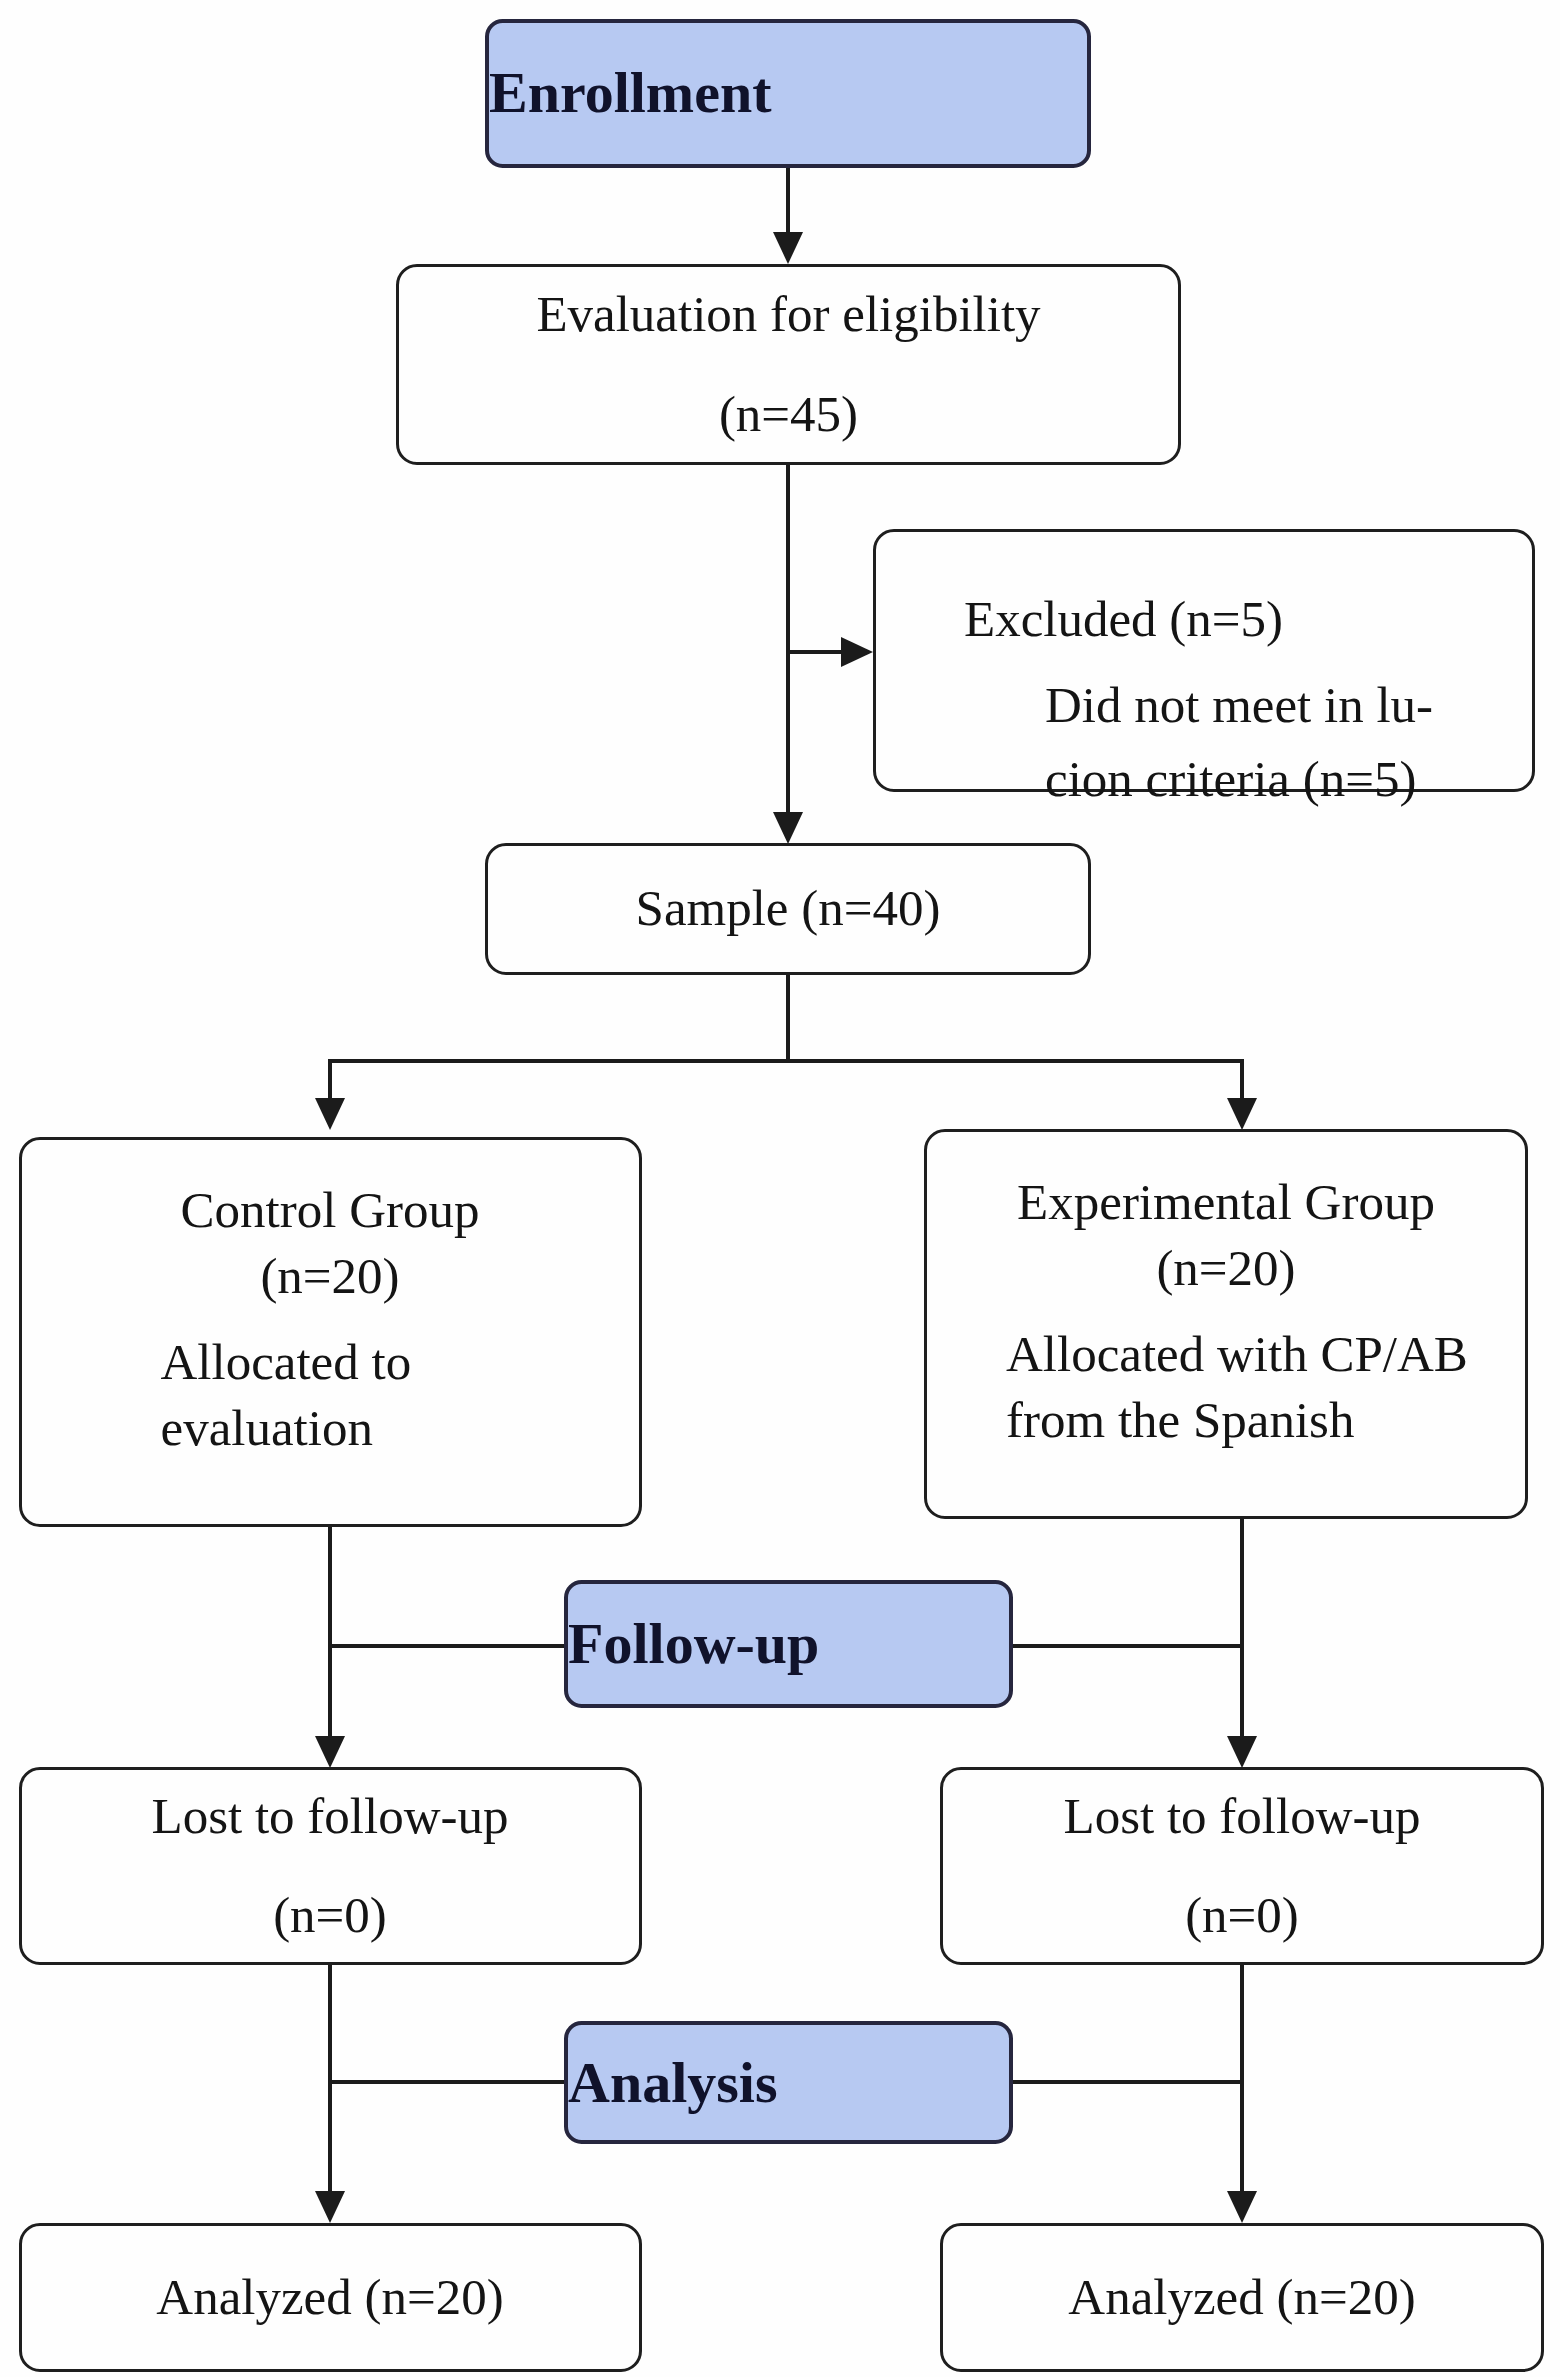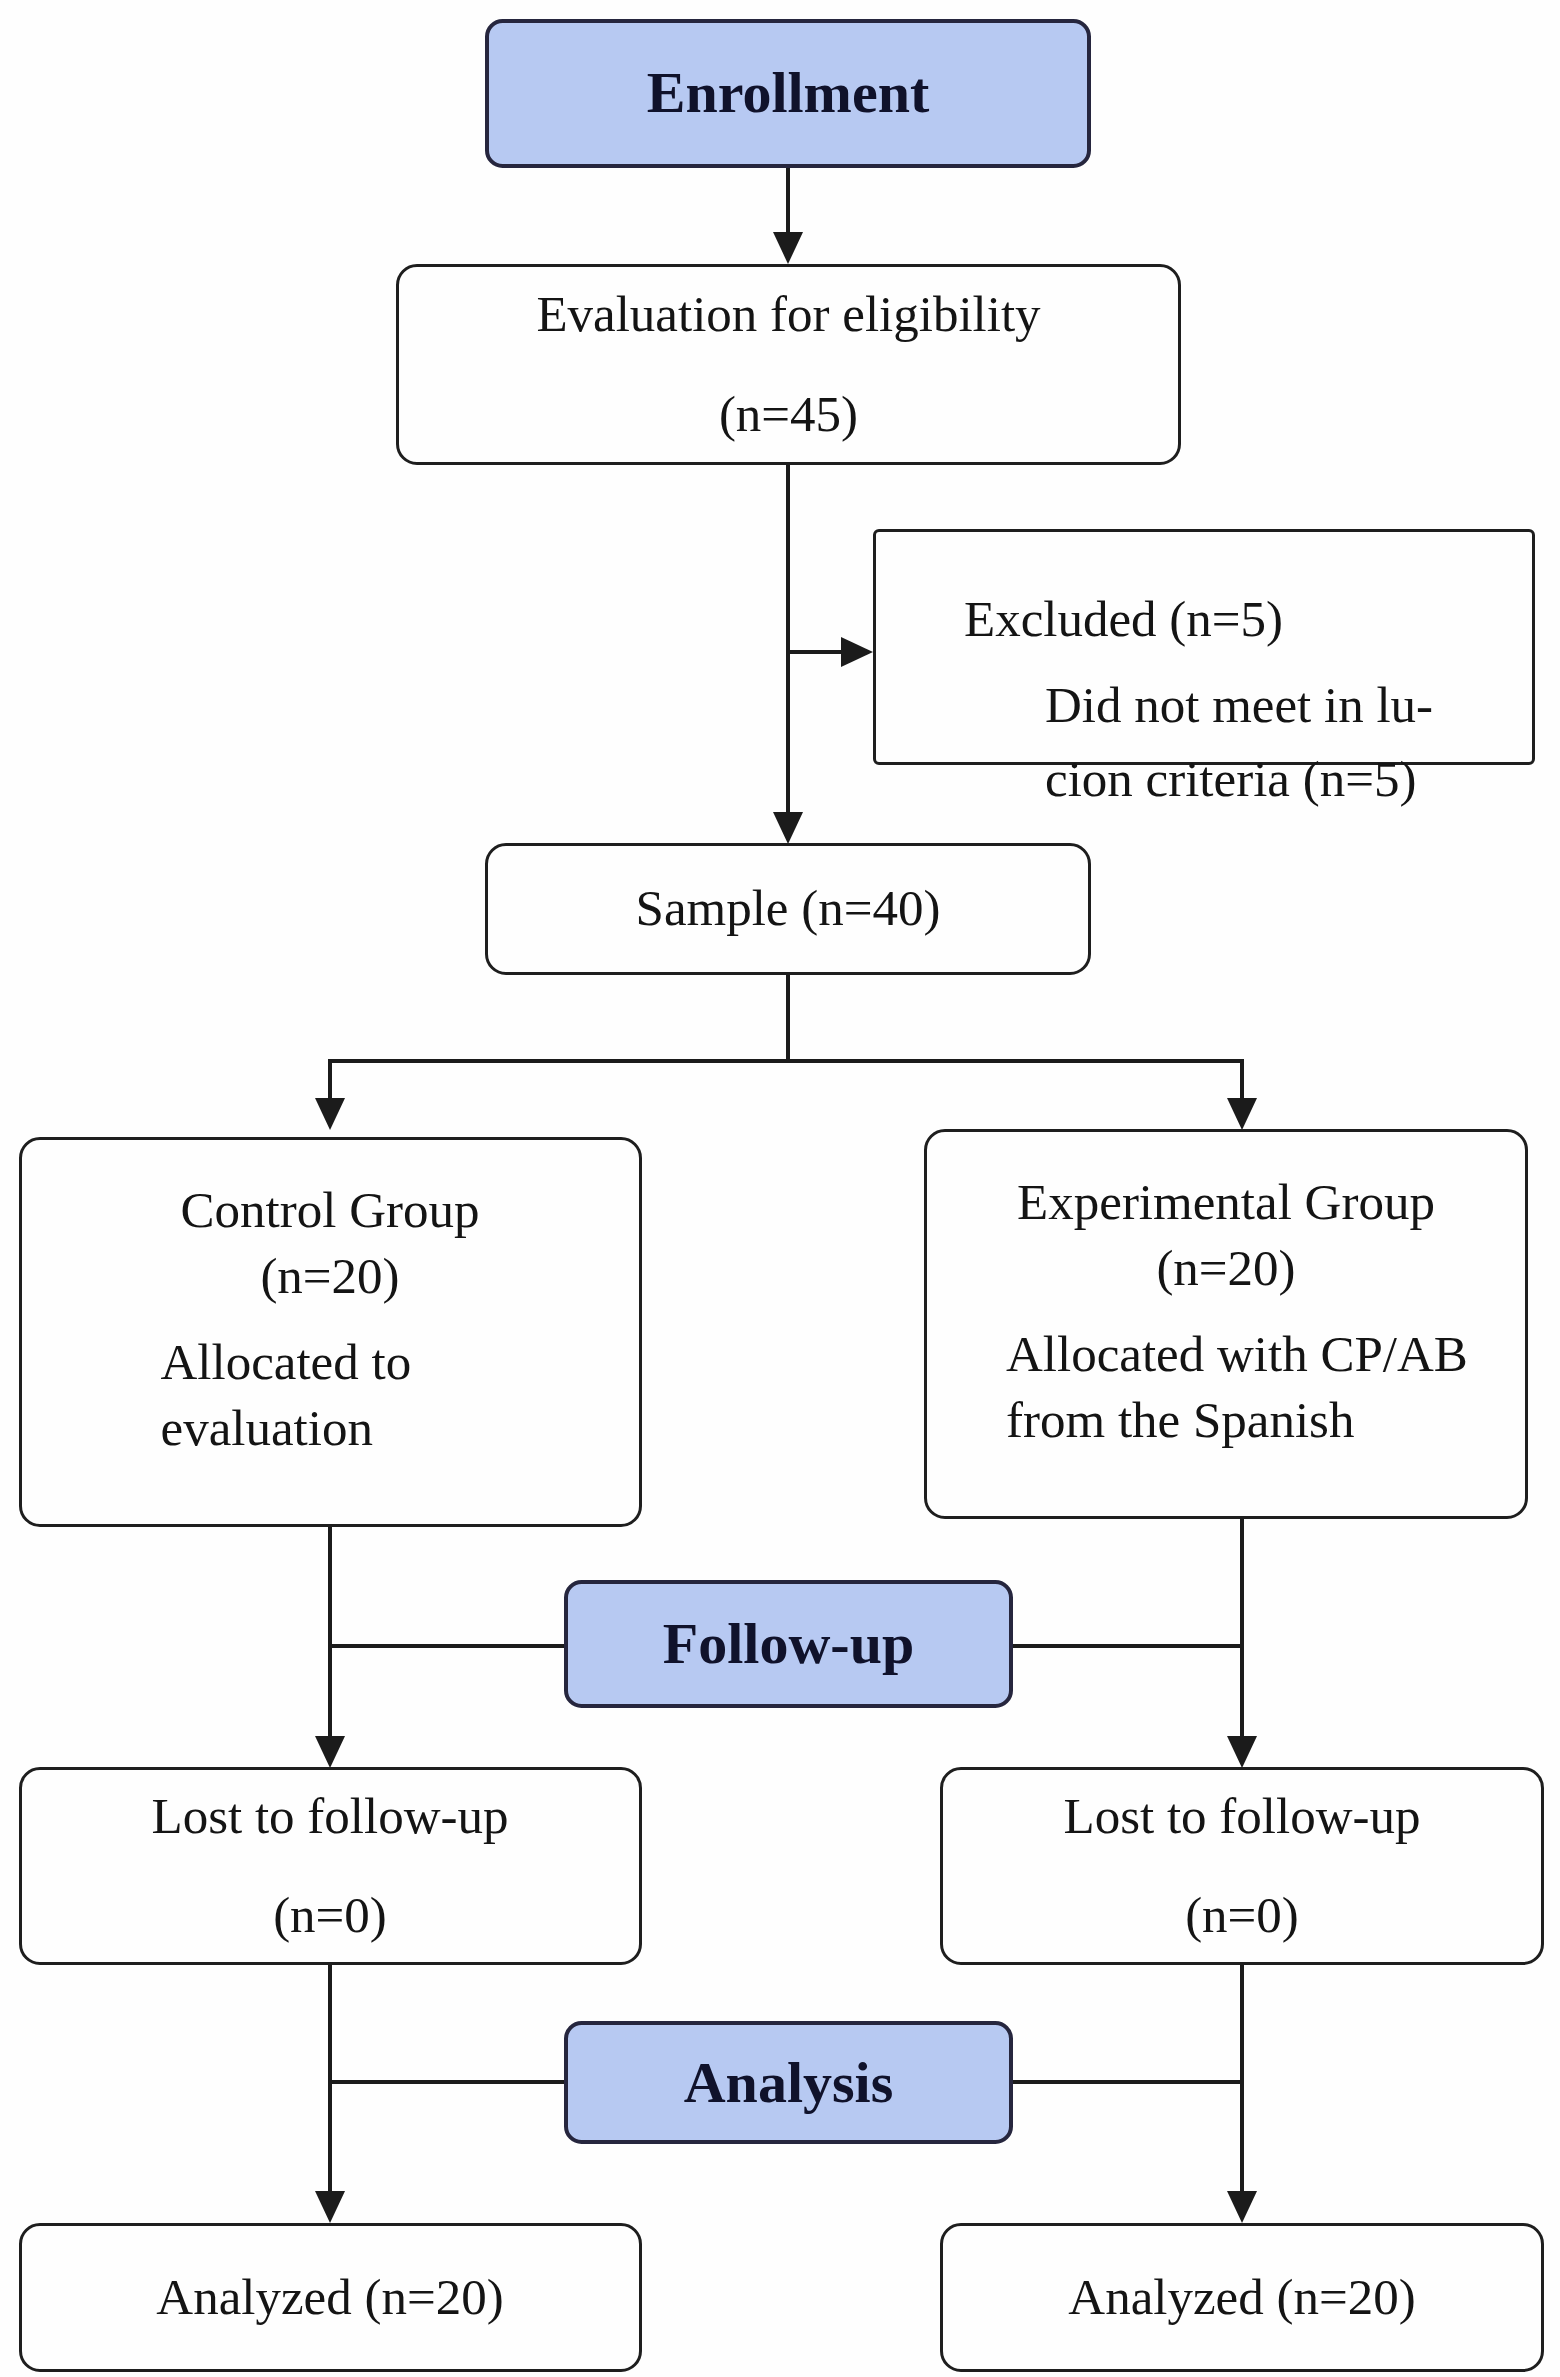--- a/index.html
+++ b/index.html
@@ -60,21 +60,20 @@
   }
   .box.blue {
     background: var(--stage_fill, #b7c9f2);
     border: 4.4px solid var(--stage_border, #26263e);
     border-radius: 17.6px;
     color: var(--stage_text, #10122b);
     font-weight: bold;
     font-size: 58px;
     display: flex;
     align-items: center;
-    justify-content: center;
     text-align: center;
   }
 
   
   .box.excluded { padding: 51px 26.4px 0 88px; line-height: 1.45; }
   .box.excluded .reason { padding-left: 81px; margin-top: 12.3px; }
 
   
   .box.group { padding-top: 37px; line-height: 1.3; }
   .box.group .g-title { text-align: center; }
@@ -117,21 +116,21 @@
 
   <div class="box blue" style="left:485px; top:18.5px; width:606px; height:149px;">
     <span>Enrollment</span>
   </div>
 
   <div class="box center" style="left:396px; top:264px; width:785px; height:201px;">
     <div>Evaluation for eligibility</div>
     <div>(n=45)</div>
   </div>
 
-  <div class="box excluded" style="left:873px; top:529px; width:662px; height:236px;border-radius:6px;">
+  <div class="box excluded" style="left:873px; top:529px; width:662px; height:263px;">
     <div>Excluded (n=5)</div>
     <div class="reason">
       <div>Did not meet in lu-</div>
       <div>cion criteria (n=5)</div>
     </div>
   </div>
 
   <div class="box center" style="left:485px; top:843px; width:606px; height:132px;">
     <span>Sample (n=40)</span>
   </div>

